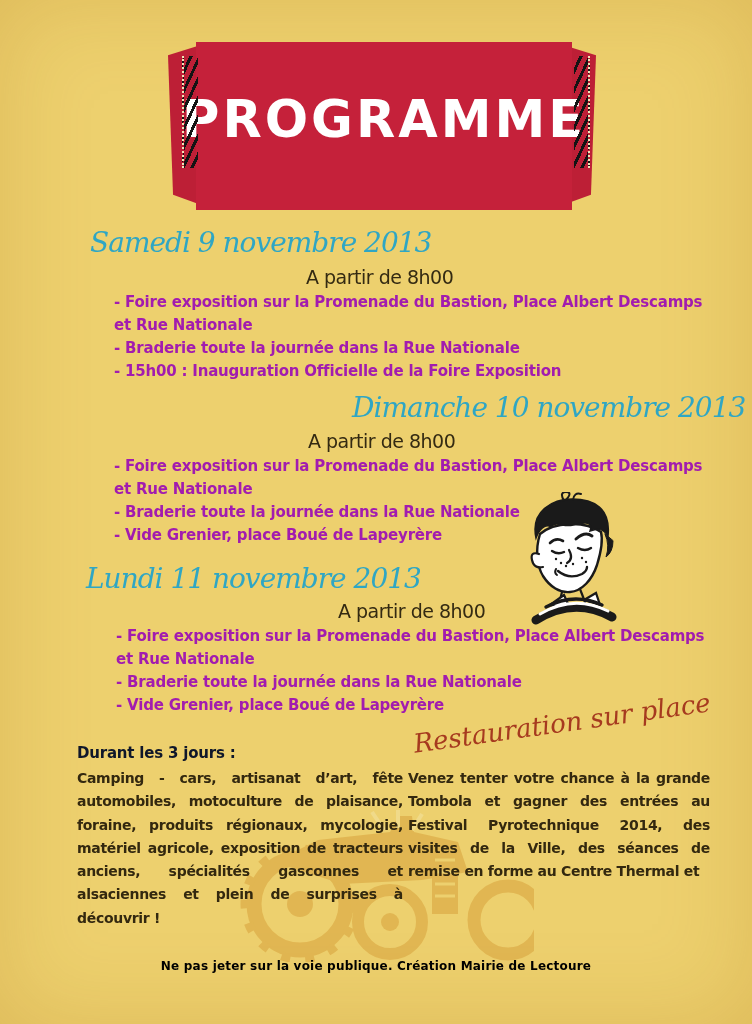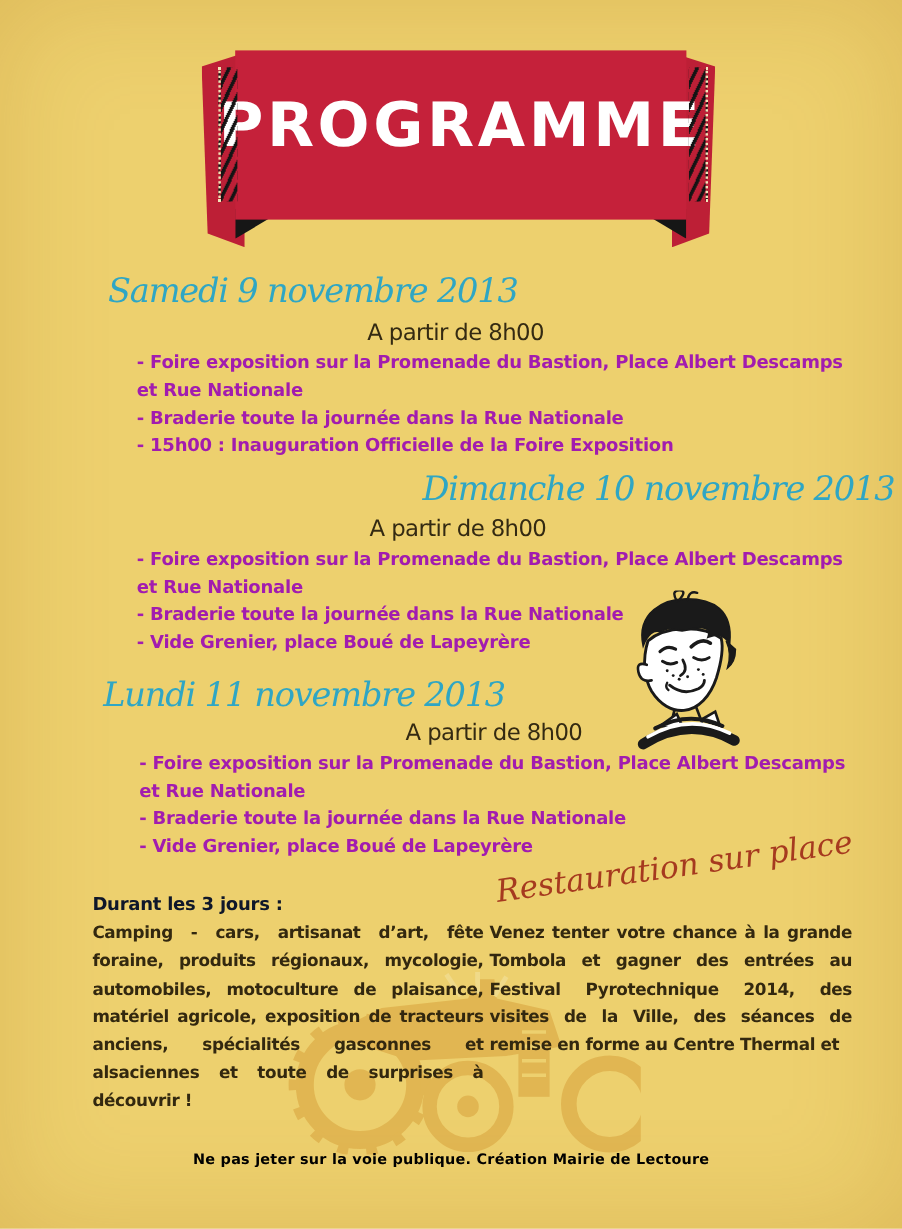--- a/index.html
+++ b/index.html
@@ -15,21 +15,21 @@
   .tail-left{left:168px;top:44px;width:36px;height:162px;
     clip-path:polygon(0 7%,100% 0,100% 100%,14% 93%);}
   .tail-right{left:560px;top:44px;width:36px;height:162px;
     clip-path:polygon(0 0,100% 7%,86% 93%,0 100%);}
   .fold{position:absolute;background:#161616;}
   .fold-left{left:196px;top:174px;width:42px;height:25px;
     clip-path:polygon(0 0,100% 0,0 100%);}
   .fold-right{left:530px;top:174px;width:42px;height:25px;
     clip-path:polygon(0 0,100% 0,100% 100%);}
   .ribbon{
-    position:absolute;left:196px;top:42px;width:376px;height:141px;
+    position:absolute;left:196px;top:42px;width:376px;height:168px;
     background:#c5213a;display:flex;align-items:center;justify-content:center;
   }
   .ribbon-title{
     color:#ffffff;font-size:51px;font-weight:bold;letter-spacing:3px;
     font-family:"DejaVu Sans",sans-serif;margin-top:-14px;
   }
   .stitch{position:absolute;top:56px;width:14px;height:112px;
     background:repeating-linear-gradient(115deg,rgba(0,0,0,0) 0 5px,#141414 5px 8px);}
   .stitch-left{left:182px;border-left:2px dotted #f2e5b9;}
   .stitch-right{left:574px;border-right:2px dotted #f2e5b9;}
@@ -181,25 +181,25 @@
         <line x1="176" y1="0" x2="176" y2="18"></line>
         <line x1="200" y1="4" x2="190" y2="20"></line>
       </g>
     </g>
   </svg>
 
   <div class="block-title" style="left:77px;top:744px;">Durant les 3 jours :</div>
 
   <div class="jpara" style="left:77px;top:767px;width:326px;">
       <div class="jline">Camping - cars, artisanat d’art, fête</div>
+      <div class="jline">automobiles, motoculture de plaisance,</div>
       <div class="jline">foraine, produits régionaux, mycologie,</div>
-      <div class="jline">automobiles, motoculture de plaisance,</div>
       <div class="jline">matériel agricole, exposition de tracteurs</div>
       <div class="jline">anciens, spécialités gasconnes et</div>
-      <div class="jline">alsaciennes et toute de surprises à</div>
+      <div class="jline">alsaciennes et plein de surprises à</div>
       <div class="jline">découvrir !</div>
     </div>
 
   <div class="jpara" style="left:408px;top:767px;width:302px;">
       <div class="jline">Venez tenter votre chance à la grande</div>
       <div class="jline">Tombola et gagner des entrées au</div>
       <div class="jline">Festival Pyrotechnique 2014, des</div>
       <div class="jline">visites de la Ville, des séances de</div>
       <div class="jline">remise en forme au Centre Thermal et</div>
     </div>

